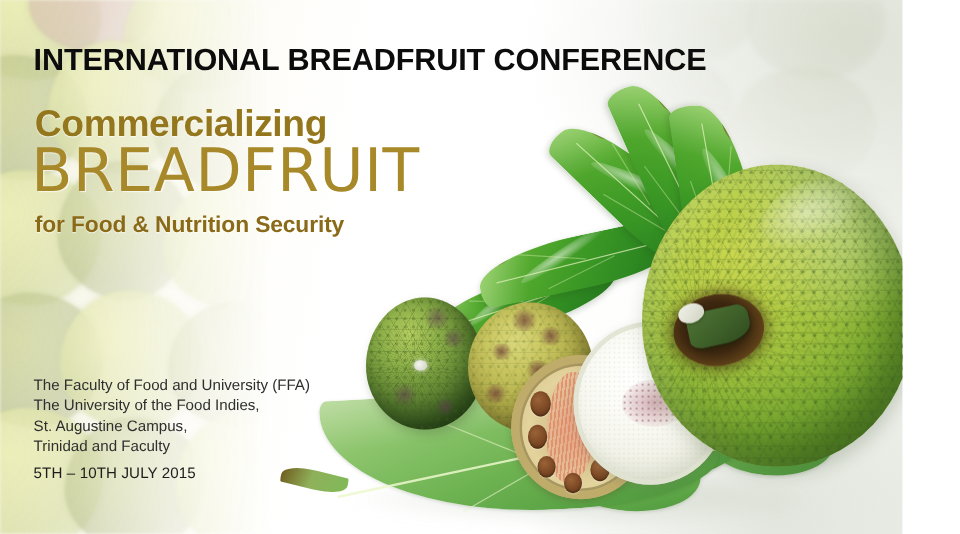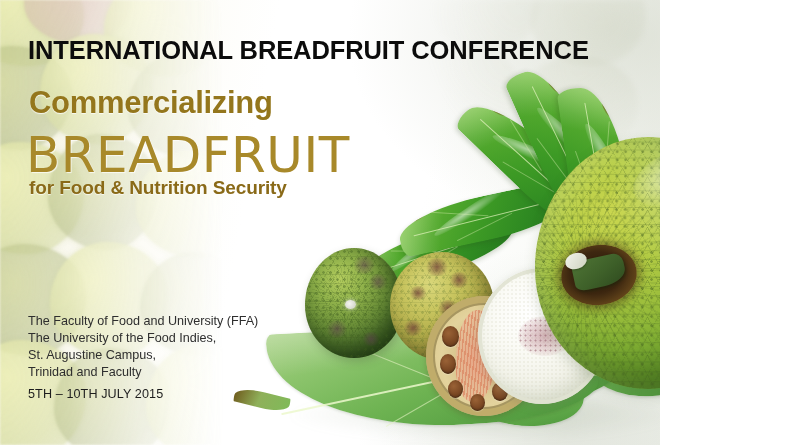--- a/index.html
+++ b/index.html
@@ -2,21 +2,21 @@
 <html><head>
 <meta charset="utf-8">
 <style>
   html,body{margin:0;padding:0;}
   body{
     width:800px;height:445px;overflow:hidden;
     font-family:"Liberation Sans", sans-serif;
     background:#ffffff;
   }
   #poster{
-    position:relative;width:660px;height:445px;overflow:hidden;
+    position:relative;width:752px;height:445px;overflow:hidden;
     background:
       radial-gradient(ellipse 420px 300px at 96% 8%, rgba(205,210,195,.55) 0%, rgba(255,255,255,0) 68%),
       radial-gradient(ellipse 300px 260px at 86% 96%, rgba(200,206,192,.45) 0%, rgba(255,255,255,0) 70%),
       linear-gradient(100deg,#f2f1da 0%, #f7f6e8 9%, #fcfbf4 20%, #ffffff 38%, #ffffff 62%, #fafbf8 80%, #f1f3ee 100%);
   }
 
   
   .skin-tex{position:absolute;left:0;top:0;width:250px;height:445px;overflow:hidden;
     -webkit-mask-image:linear-gradient(90deg,rgba(0,0,0,.95) 0%,rgba(0,0,0,.75) 28%,rgba(0,0,0,.34) 55%,rgba(0,0,0,0) 90%);
             mask-image:linear-gradient(90deg,rgba(0,0,0,.95) 0%,rgba(0,0,0,.75) 28%,rgba(0,0,0,.34) 55%,rgba(0,0,0,0) 90%);
@@ -34,21 +34,21 @@
     filter:blur(2.4px);}
   .skin-right i{position:absolute;display:block;border-radius:50% 50% 46% 54%/52% 48% 52% 48%;
     background:radial-gradient(circle at 40% 34%, rgba(196,200,172,.55), rgba(176,182,152,.35) 65%, rgba(170,176,150,.1) 100%);}
 
   
   .t-conf{position:absolute;left:28px;top:36px;font-size:25.5px;font-weight:bold;color:#0c0c0c;
     letter-spacing:-.1px;white-space:nowrap;}
   .t-comm{position:absolute;left:29px;top:85px;font-size:31px;font-weight:bold;color:#94761c;
     letter-spacing:-.3px;white-space:nowrap;
     text-shadow:0 1px 1px rgba(255,255,255,.8);}
-  .t-bf{position:absolute;left:26px;top:130px;font-size:50px;font-weight:400;color:#a8892a;
+  .t-bf{position:absolute;left:26px;top:117px;font-size:50px;font-weight:400;color:#a8892a;
     letter-spacing:.5px;white-space:nowrap;line-height:1;
     font-family:"DejaVu Sans", sans-serif;
     text-shadow:1px 1px 1px rgba(255,255,255,.75);}
   .t-sub{position:absolute;left:29px;top:177px;font-size:19px;font-weight:bold;color:#8a6a18;
     letter-spacing:-.1px;white-space:nowrap;
     text-shadow:0 1px 1px rgba(255,255,255,.75);}
 
   .t-addr{position:absolute;left:28px;top:313px;font-size:12.6px;color:#2e2e2e;line-height:17px;}
   .t-addr div{white-space:nowrap;}
   .t-date{position:absolute;left:28px;top:387px;font-size:12.6px;font-weight:normal;color:#1d1d1d;

